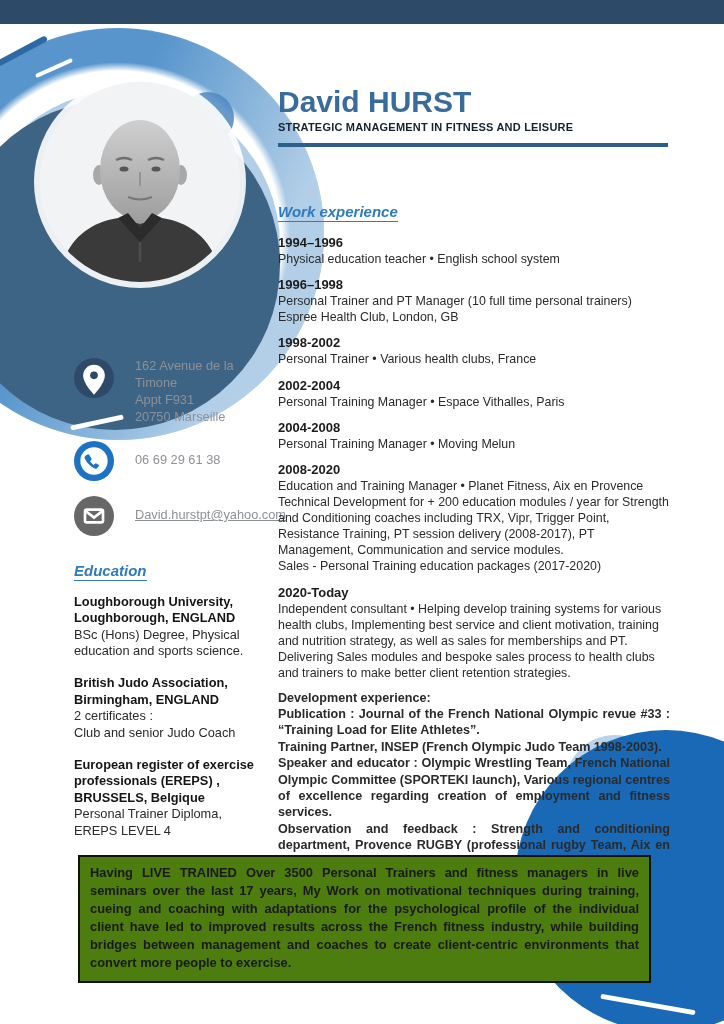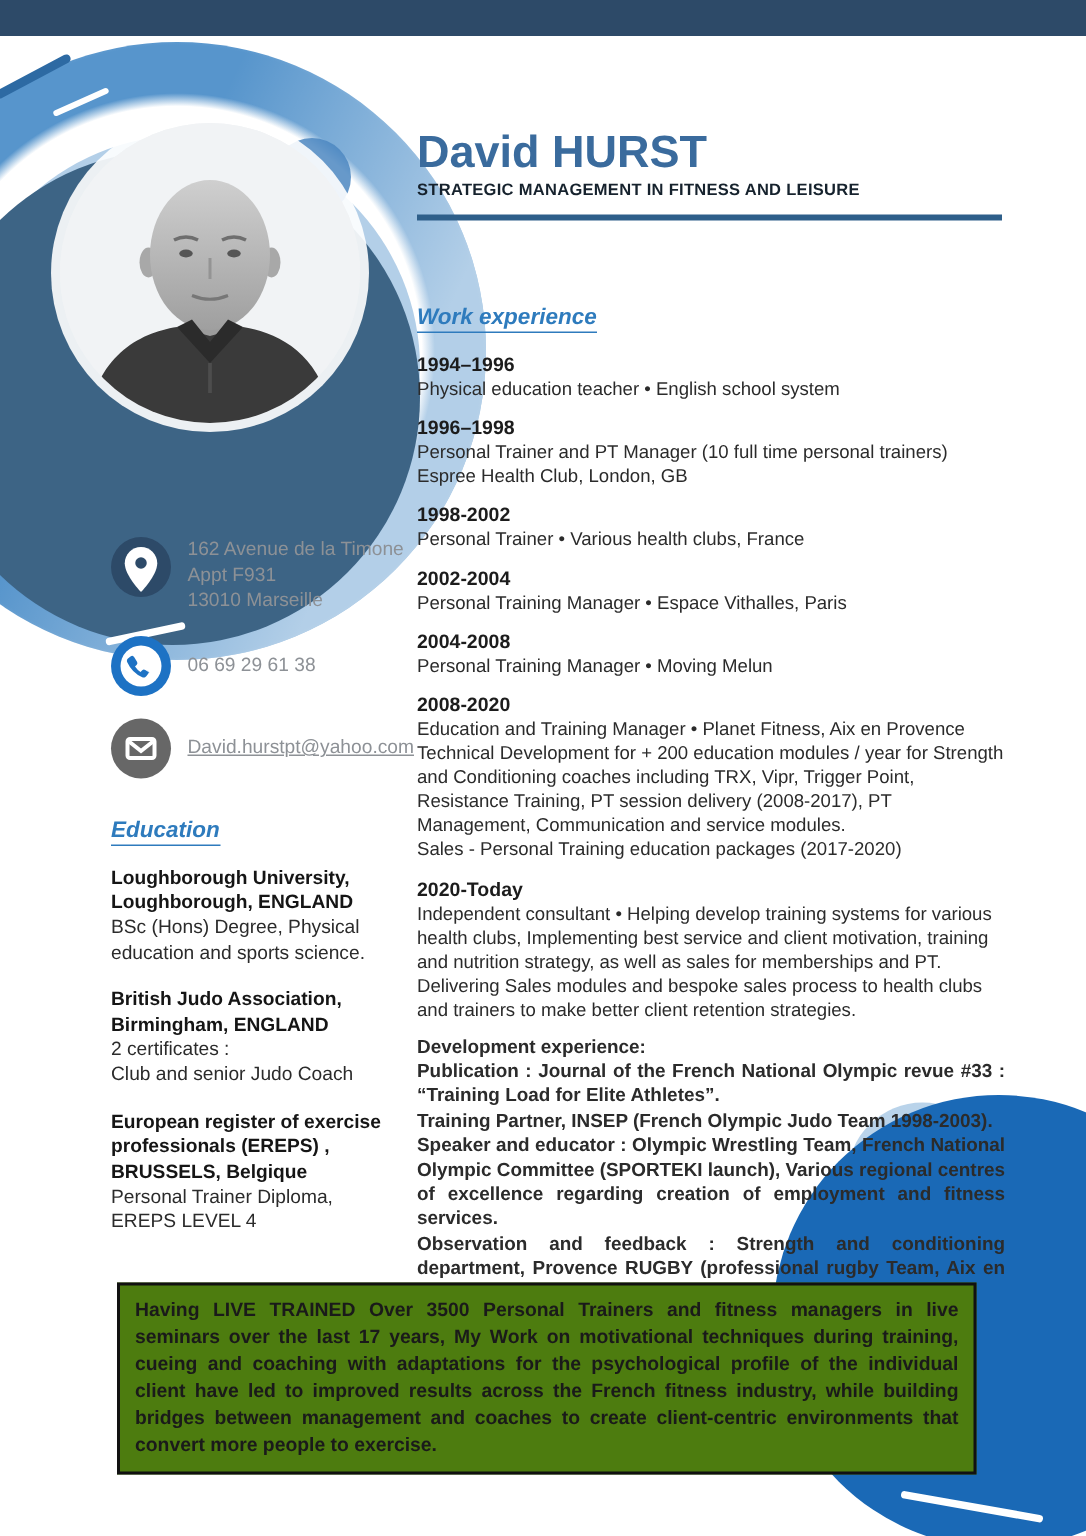--- a/index.html
+++ b/index.html
@@ -48,21 +48,21 @@
   .right{position:absolute;left:278px;top:203px;width:392px;z-index:2;}
   .job{margin-bottom:10px;}
   .job-dates{font-size:13px;font-weight:bold;color:#1c1c1c;margin-bottom:1px;}
   .job-desc{font-size:12.4px;line-height:1.3;white-space:pre-line;}
   .addl{margin-top:4px;}
   .addl-h{font-size:12.6px;font-weight:bold;margin-bottom:1px;}
   .addl-line{font-size:12.6px;font-weight:bold;text-align:justify;line-height:1.3;}
 
   
   .left{position:absolute;left:74px;top:358px;width:196px;z-index:2;}
-  .c-row{display:flex;gap:11px;margin-bottom:15px;}
+  .c-row{display:flex;gap:21px;margin-bottom:15px;}
   .c-ico{flex:0 0 40px;width:40px;height:40px;border-radius:50%;display:flex;align-items:center;justify-content:center;}
   .c-ico svg{width:40px;height:40px;display:block;}
   .ico-pin{background:var(--pin,#2d4a68);}
   .ico-phone{background:var(--phone,#1d72c4);}
   .ico-mail{background:var(--envelope,#676767);}
   .c-text{font-size:12.8px;line-height:1.32;color:var(--muted,#8d9196);}
   .v-center{align-items:center;}
   .email-link{color:var(--muted,#8d9196);text-decoration:underline;cursor:pointer;}
   .edu{margin-top:26px;}
   .edu-item{margin-bottom:15px;font-size:12.8px;line-height:1.3;}
@@ -135,21 +135,21 @@
     <div class="c-row">
       <div class="c-ico ico-pin">
         <svg viewBox="0 0 24 24">
             <path d="M12 4c-3.6 0-6.5 2.9-6.5 6.5 0 4.9 6.5 11.5 6.5 11.5s6.5-6.6 6.5-11.5C18.5 6.9 15.6 4 12 4z" fill="#fff"></path>
             <circle cx="12" cy="10.4" r="2.3" fill="#2d4a68"></circle>
           </svg>
       </div>
       <div class="c-text">
         <div>162 Avenue de la Timone</div>
         <div>Appt F931</div>
-        <div>13010 Marseille</div>
+        <div>20750 Marseille</div>
       </div>
     </div>
     <div class="c-row v-center">
       <div class="c-ico ico-phone">
         <svg viewBox="0 0 24 24">
             <circle cx="12" cy="12" r="8.2" fill="#fff"></circle>
             <path d="M15.5 14.7l-1.8-1.1a1 1 0 0 0-1.2.1l-.7.7a8 8 0 0 1-2.2-2.2l.7-.7a1 1 0 0 0 .1-1.2L9.3 8.5a1 1 0 0 0-1.5-.3l-.9.7c-.5.4-.7 1-.4 1.6a12 12 0 0 0 6 6c.6.3 1.2.1 1.6-.4l.7-.9a1 1 0 0 0-.3-1.5z" fill="#1d72c4"></path>
           </svg>
       </div>
       <div class="c-text">06 69 29 61 38</div>

